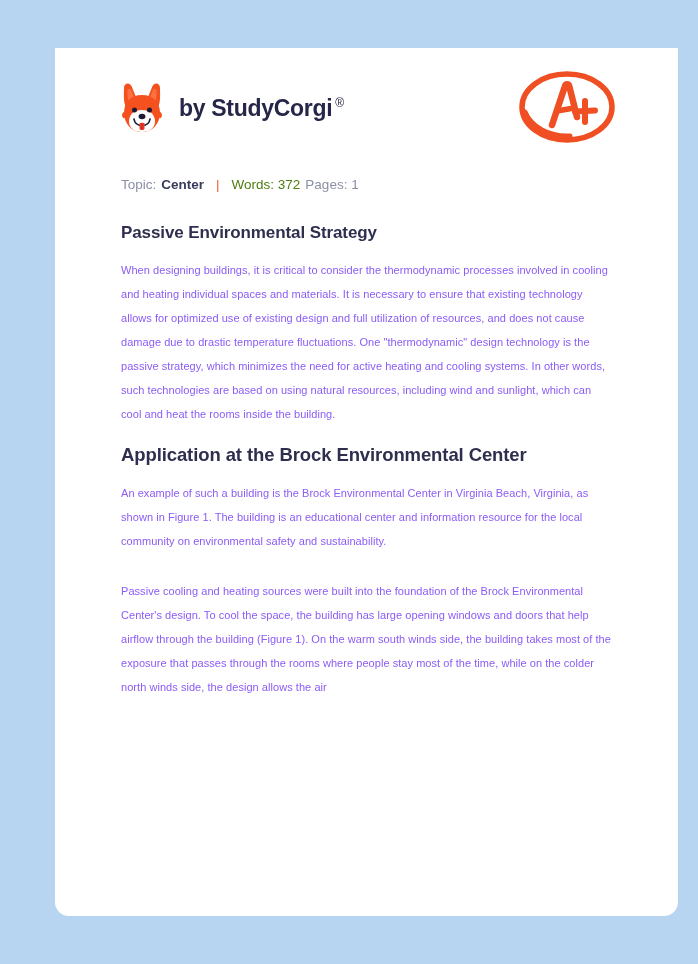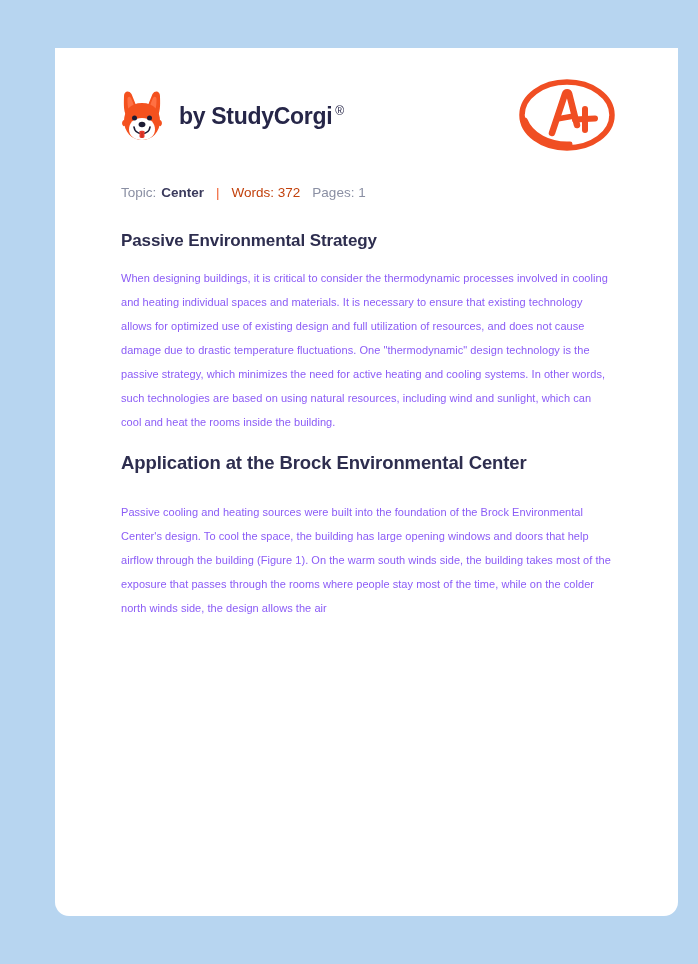--- a/index.html
+++ b/index.html
@@ -33,21 +33,21 @@
   .card-inner {
     padding: 0 65px 0 66px;
   }
 
   
   .header {
     height: 104px;
     display: flex;
     align-items: center;
     justify-content: space-between;
-    padding-top: 16px;
+    padding-top: 8px;
   }
   .brand {
     display: flex;
     align-items: center;
     gap: 16px;
   }
   .corgi-logo {
     width: 42px;
     height: 52px;
     display: block;
@@ -101,21 +101,21 @@
   .meta-topic {
     color: #3a3a5c;
     font-weight: bold;
     margin-left: 5px;
     cursor: pointer;
   }
   .meta-sep {
     color: #ef5b2b;
     margin: 0 12px;
   }
-  .meta-words { color: #c2410c; margin-right: 12px; text-align: right; }
+  .meta-words { color: #4d7c0f; margin-right: 5px; text-align: right; }
   .meta-pages { color: #8a8fa3; }
 
   
   .section-heading {
     font-size: 17px;
     font-weight: bold;
     color: #2e2e4f;
     margin: 31px 0 0 0;
     letter-spacing: -0.1px;
   }
@@ -190,17 +190,18 @@
         <span class="meta-topic">Center</span>
         <span class="meta-sep">|</span>
         <span class="meta-words">Words: 372</span>
         <span class="meta-pages">Pages: 1</span>
       </div>
 
       <h2 class="section-heading">Passive Environmental Strategy</h2>
       <p class="body-text">When designing buildings, it is critical to consider the thermodynamic processes involved in cooling and heating individual spaces and materials. It is necessary to ensure that existing technology allows for optimized use of existing design and full utilization of resources, and does not cause damage due to drastic temperature fluctuations. One "thermodynamic" design technology is the passive strategy, which minimizes the need for active heating and cooling systems. In other words, such technologies are based on using natural resources, including wind and sunlight, which can cool and heat the rooms inside the building.</p>
 
       <h2 class="section-heading second">Application at the Brock Environmental Center</h2>
+      <p class="body-text">An example of such a building is the Brock Environmental Center in Virginia Beach, Virginia, as shown in Figure 1. The building is an educational center and information resource for the local community on environmental safety and sustainability.</p>
       <p class="body-text gap">Passive cooling and heating sources were built into the foundation of the Brock Environmental Center's design. To cool the space, the building has large opening windows and doors that help airflow through the building (Figure 1). On the warm south winds side, the building takes most of the exposure that passes through the rooms where people stay most of the time, while on the colder north winds side, the design allows the air</p>
 
     </div>
   </div>
 </div>
 
 </body></html>

